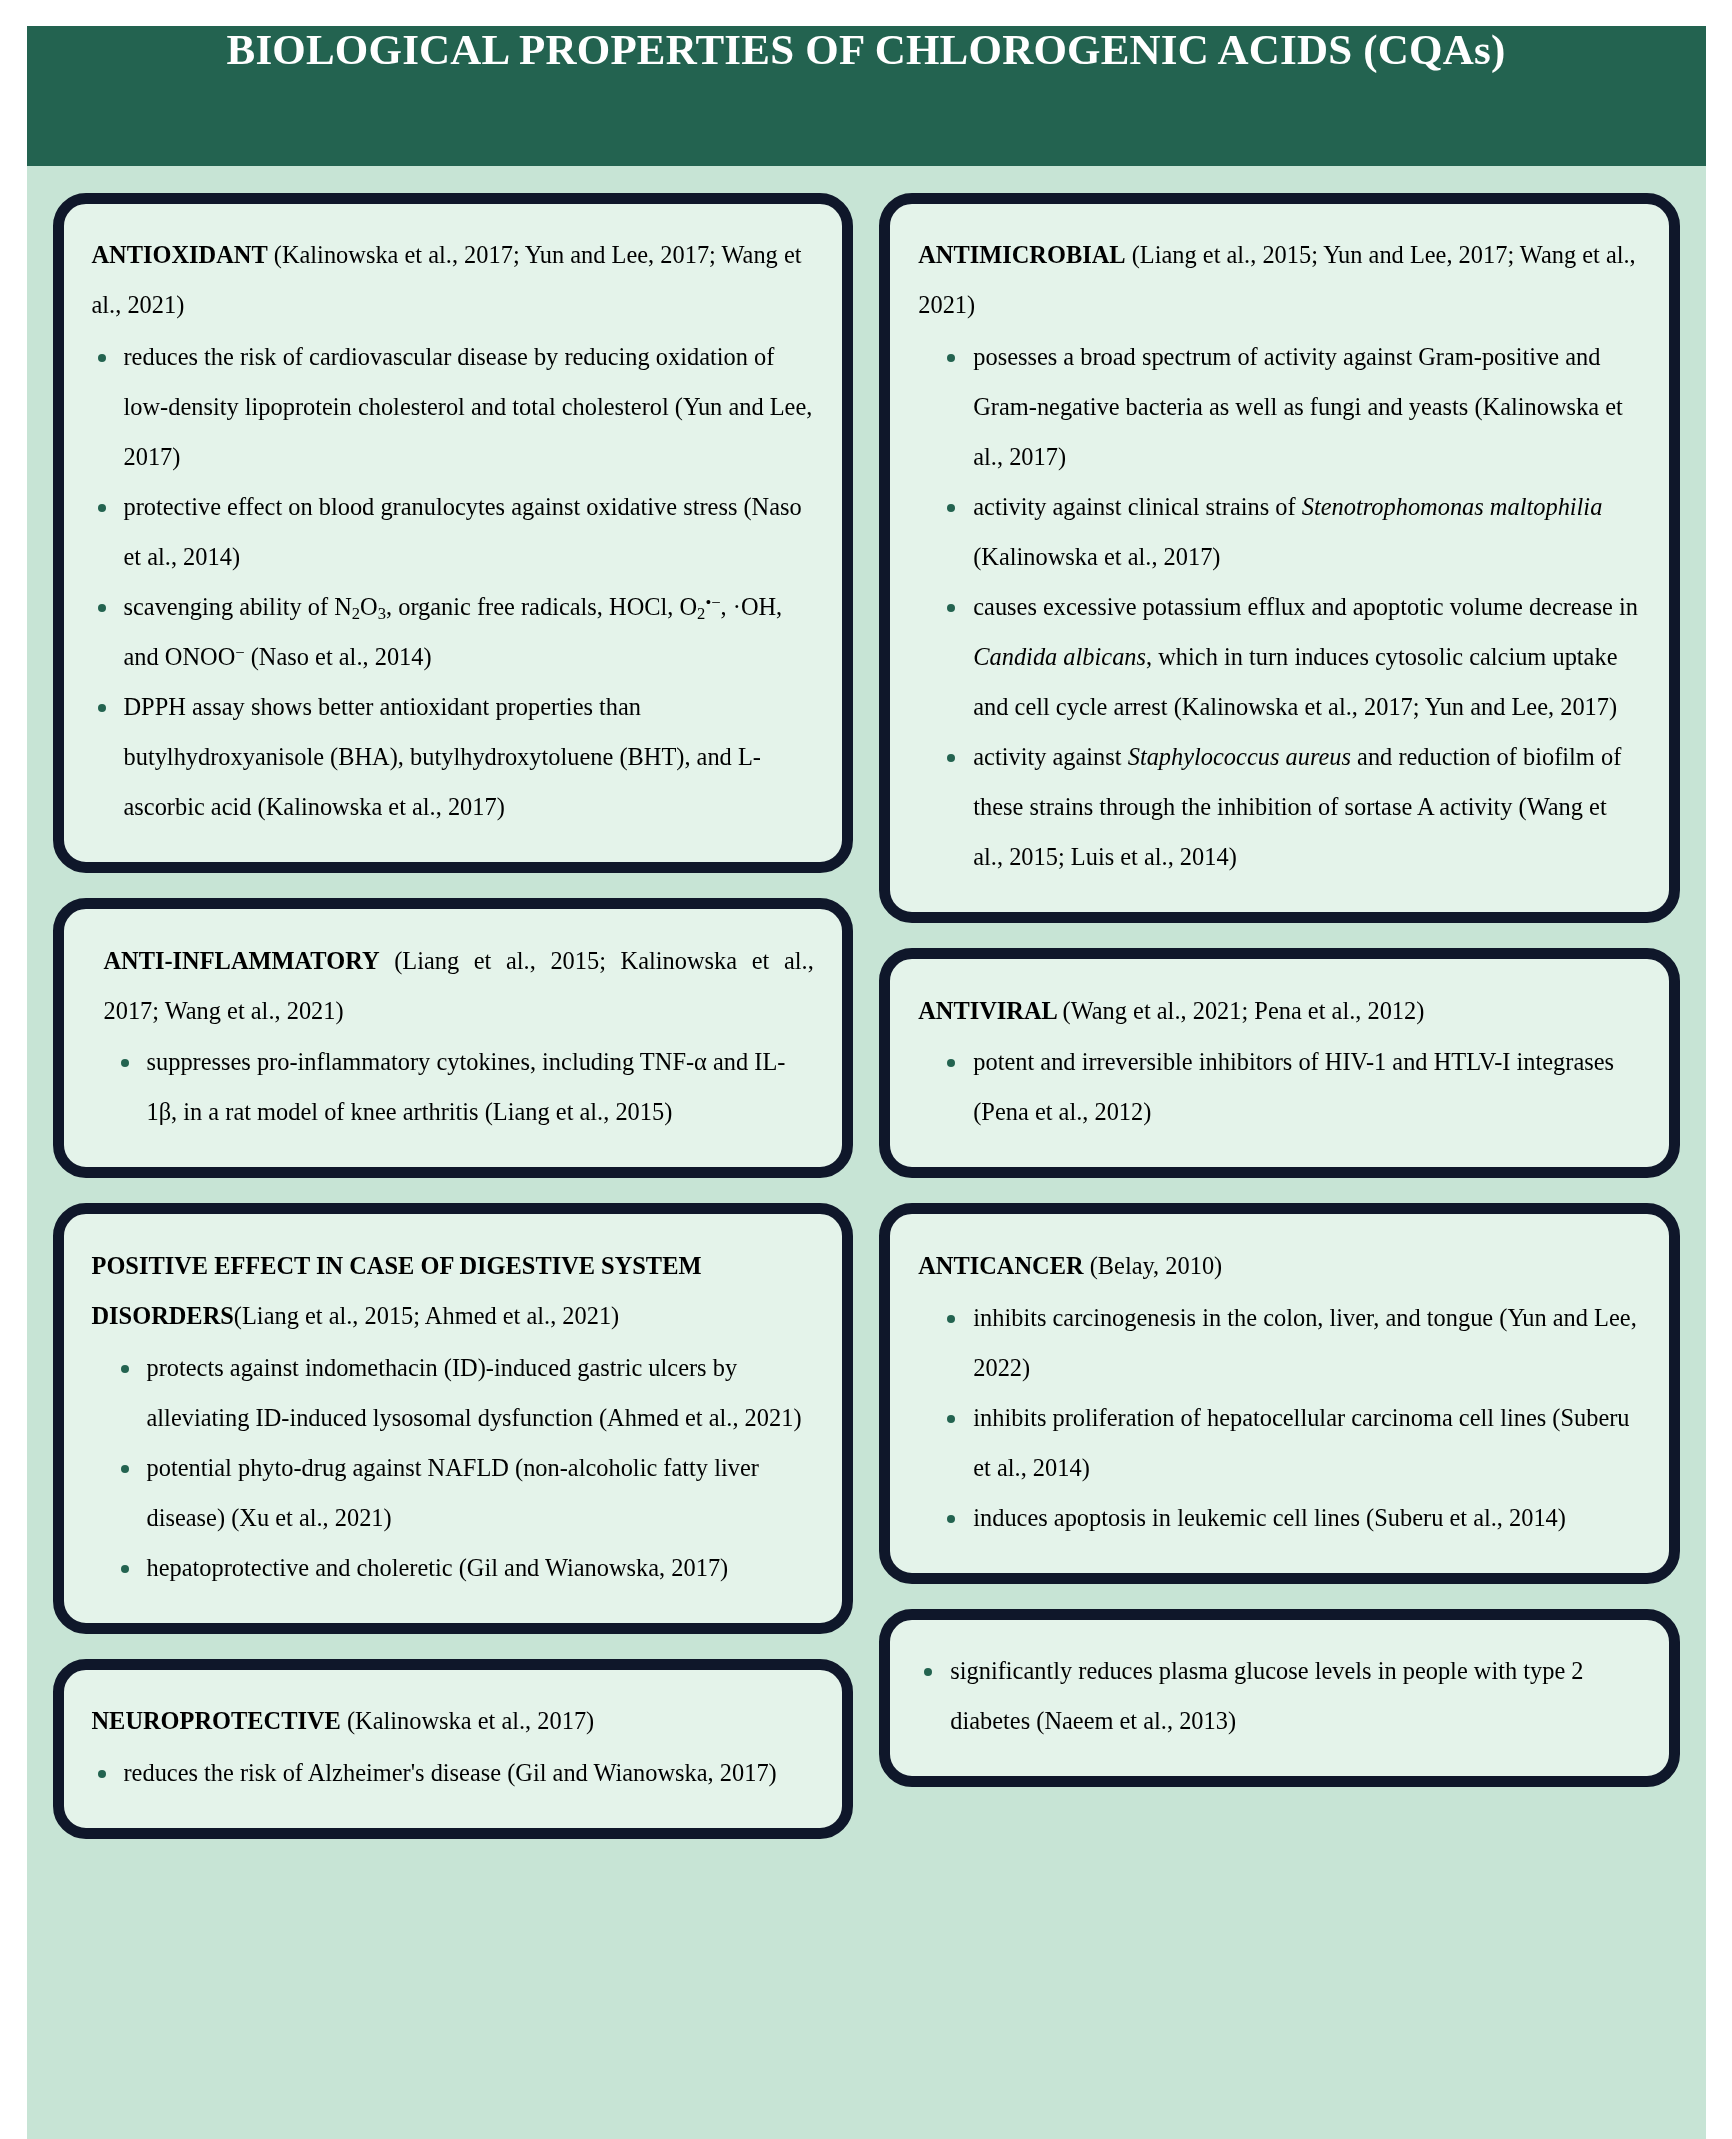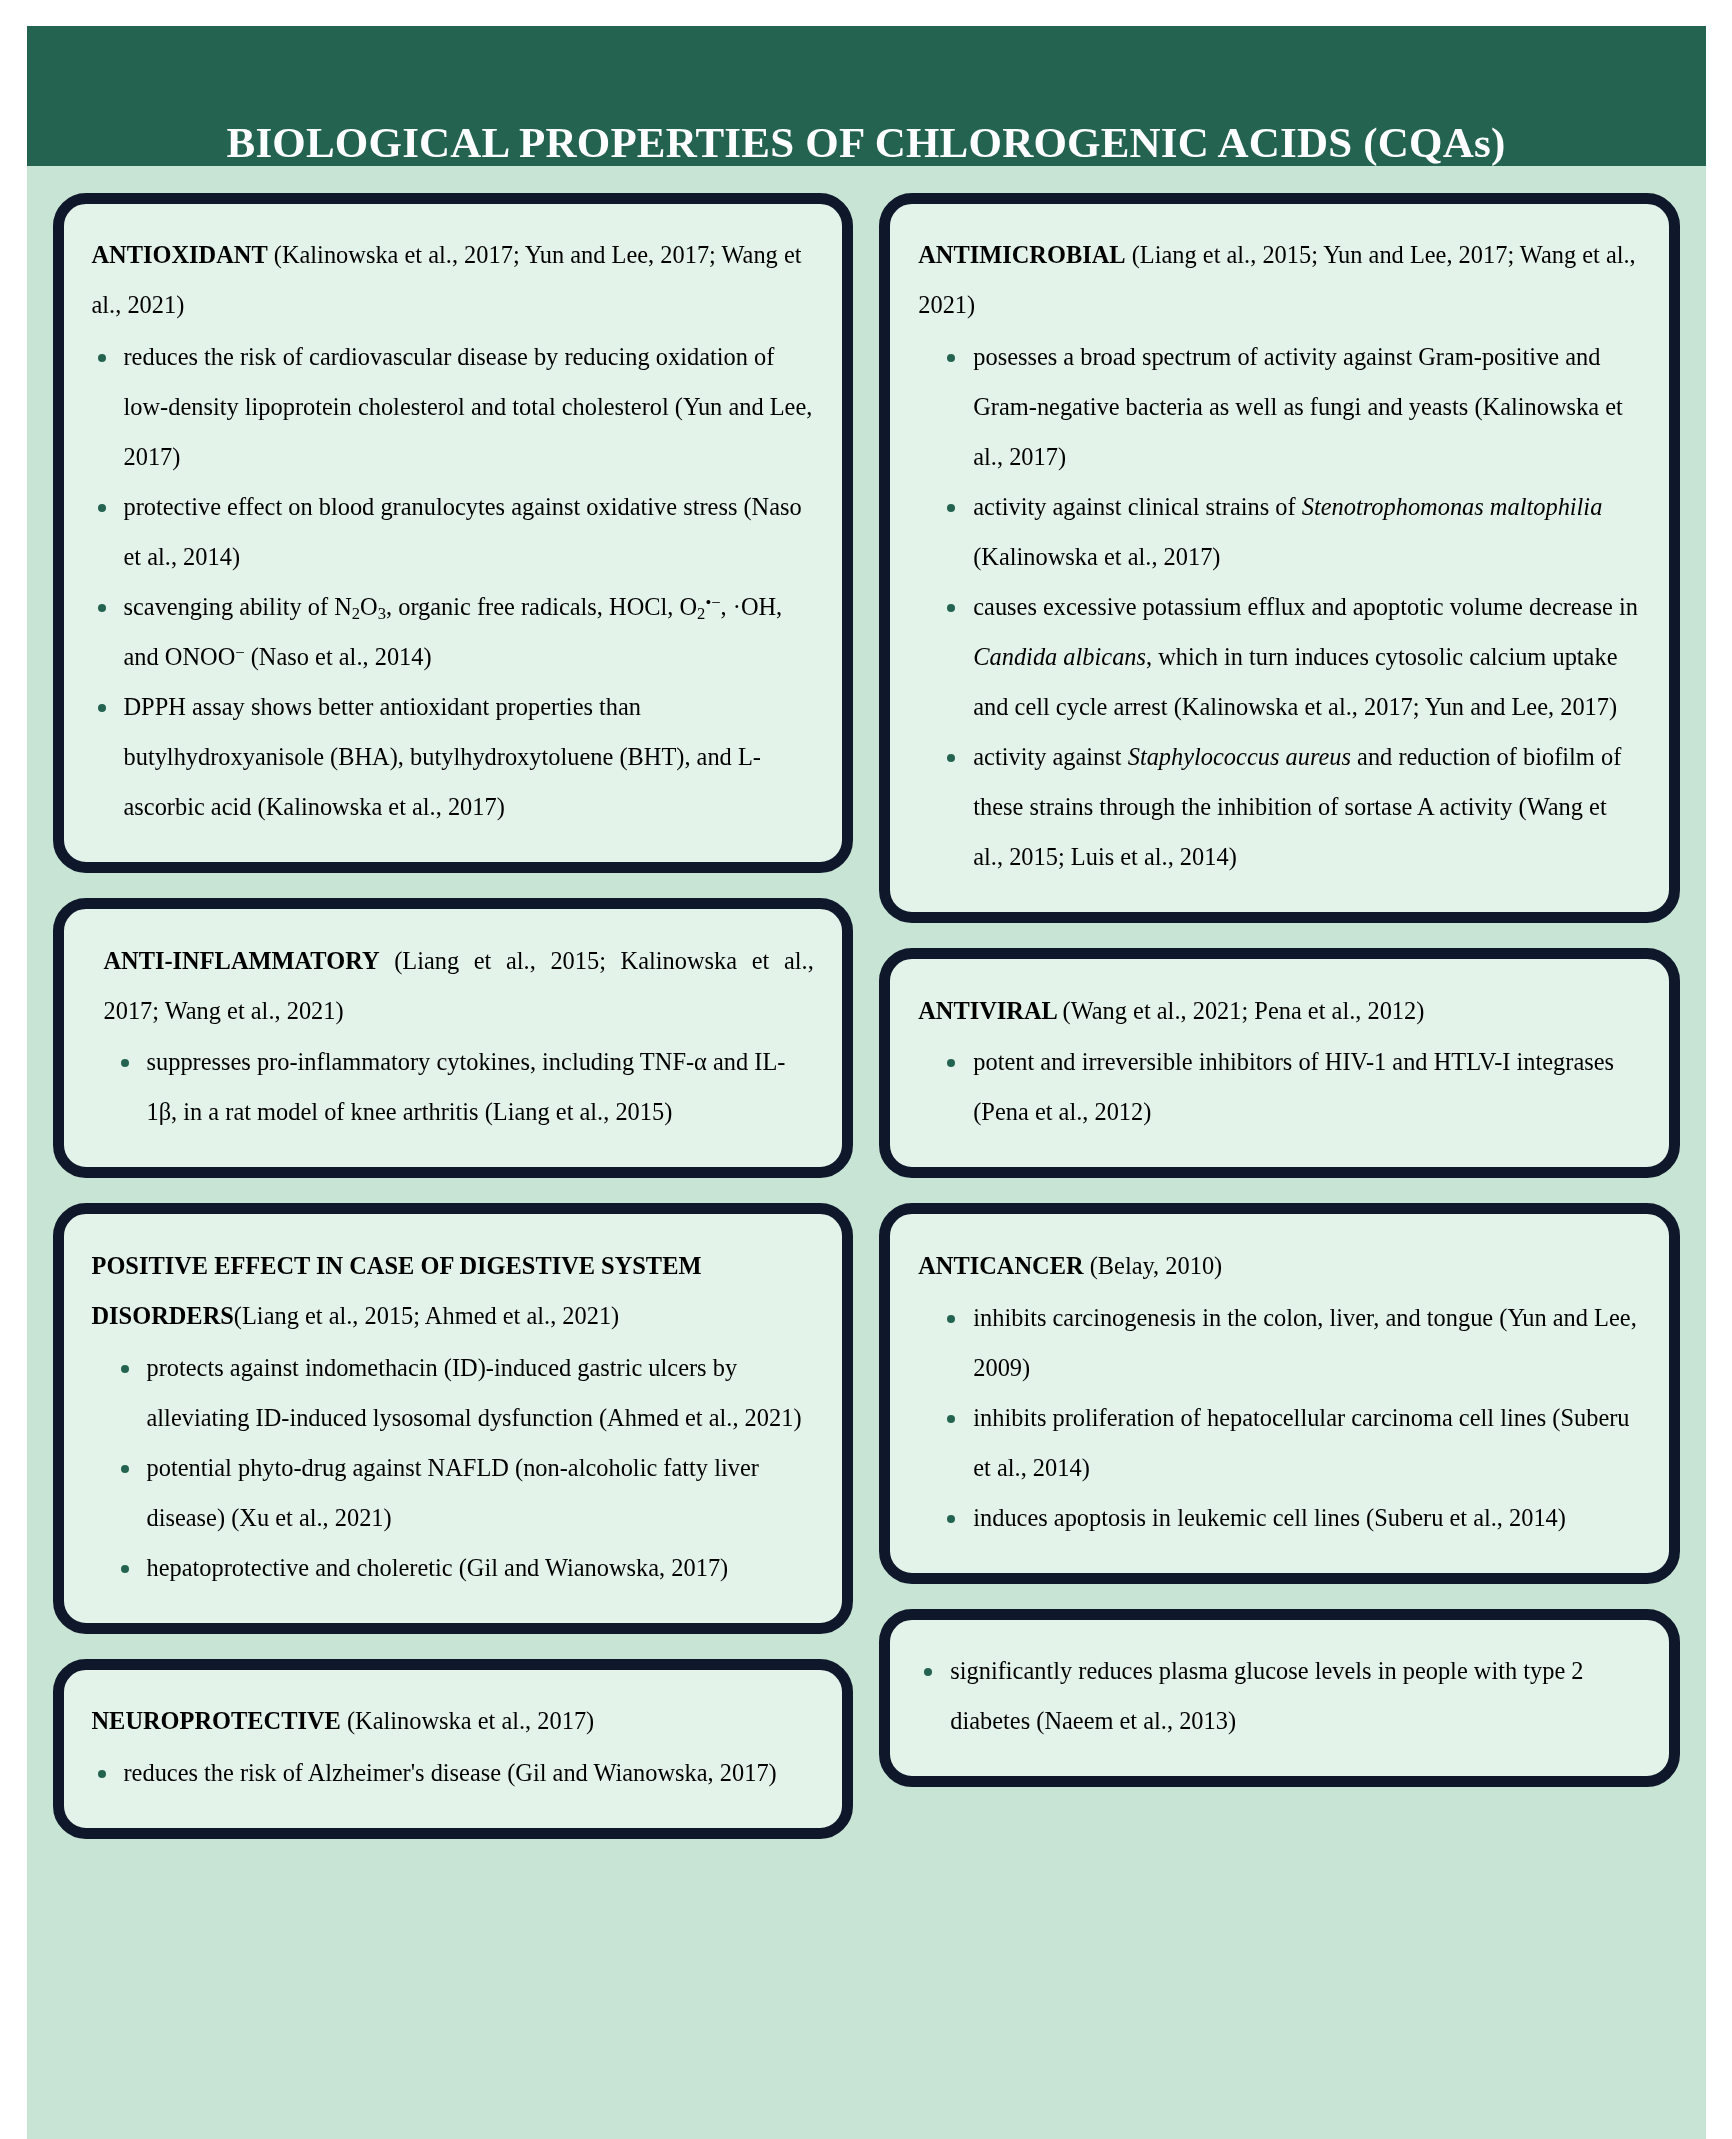--- a/index.html
+++ b/index.html
@@ -28,21 +28,21 @@
 
   
   .banner {
     position: absolute;
     left: 0px;
     top: 0px;
     width: 1679px;
     height: 140px;
     background: #236350;
     display: flex;
-    align-items: flex-end;
+    align-items: flex-start;
     justify-content: center;
   }
   .banner-title {
     color: #ffffff;
     font-size: 43px;
     font-weight: bold;
     letter-spacing: 0.2px;
     text-align: center;
     line-height: 1.1;
     font-family: "Liberation Serif", "DejaVu Serif", serif;
@@ -178,21 +178,21 @@
         </div>
         <div class="card">
           <p class="card-heading"><span class="term">ANTIVIRAL </span><span>(Wang et al., 2021; Pena et al., 2012)</span></p>
           <ul class="bullets indented">
             <li>potent and irreversible inhibitors of HIV-1 and HTLV-I integrases (Pena et al., 2012)</li>
           </ul>
         </div>
         <div class="card">
           <p class="card-heading"><span class="term">ANTICANCER</span><span> (Belay, 2010)</span></p>
           <ul class="bullets indented">
-            <li>inhibits carcinogenesis in the colon, liver, and tongue (Yun and Lee, 2009)</li>
+            <li>inhibits carcinogenesis in the colon, liver, and tongue (Yun and Lee, 2022)</li>
             <li>inhibits proliferation of hepatocellular carcinoma cell lines (Suberu et al., 2014)</li>
             <li>induces apoptosis in leukemic cell lines (Suberu et al., 2014)</li>
           </ul>
         </div>
         <div class="card">
           <ul class="bullets">
             <li>significantly reduces plasma glucose levels in people with type 2 diabetes (Naeem et al., 2013)</li>
           </ul>
         </div>
       </div>

